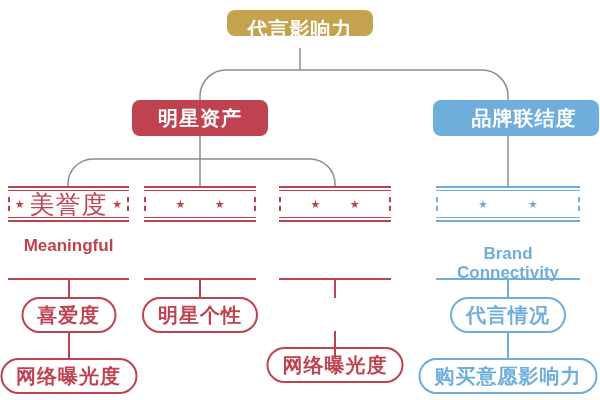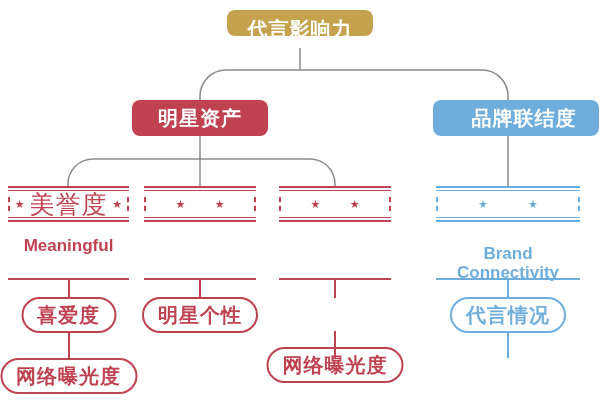--- a/index.html
+++ b/index.html
@@ -126,15 +126,16 @@
       <span class="star">★</span>
       <span class="edge-dash"></span>
     </div>
     <div class="rule thin" style="top:31px;"></div>
     <div class="rule thick" style="top:34px;"></div>
     <div class="english two-line">Brand Connectivity</div>
     <div class="t-line"></div>
     <div class="t-stem"></div>
     <div class="pill" style="top:111px;">代言情况</div>
     <div class="pill-stem" style="top:145px;height:27px;"></div>
+    <div class="pill" style="top:172px;">购买意愿影响力</div>
   </div>
 
 </div>
 
 </body></html>

